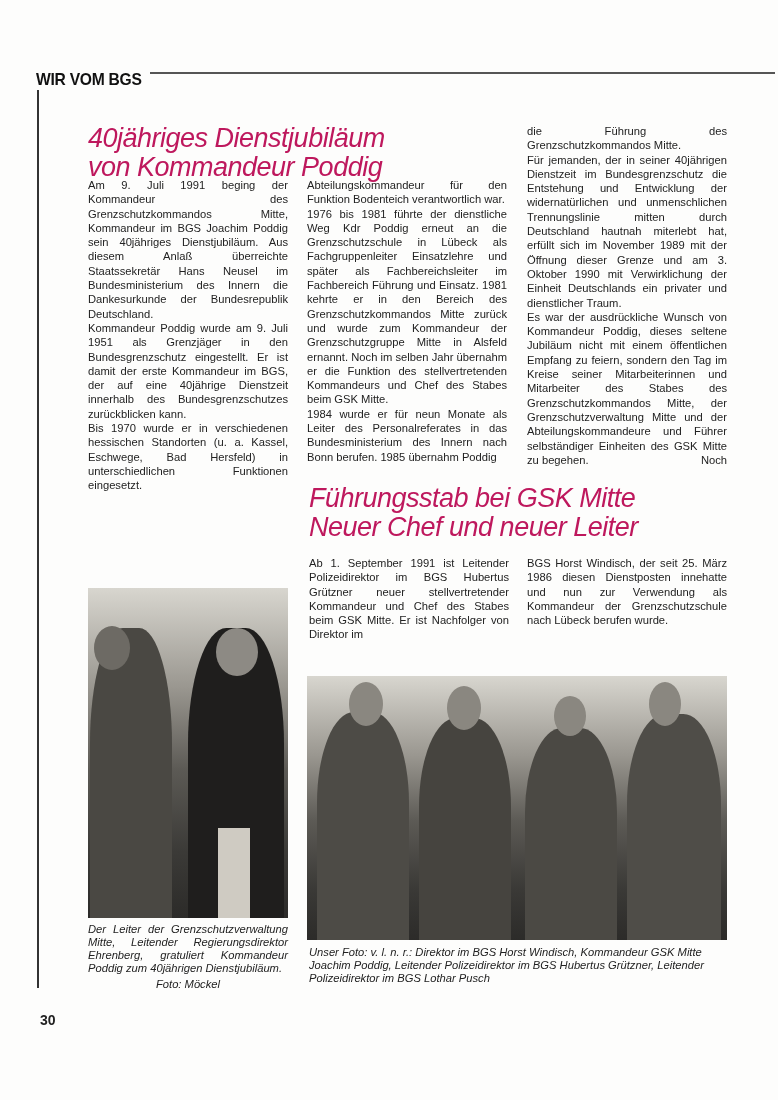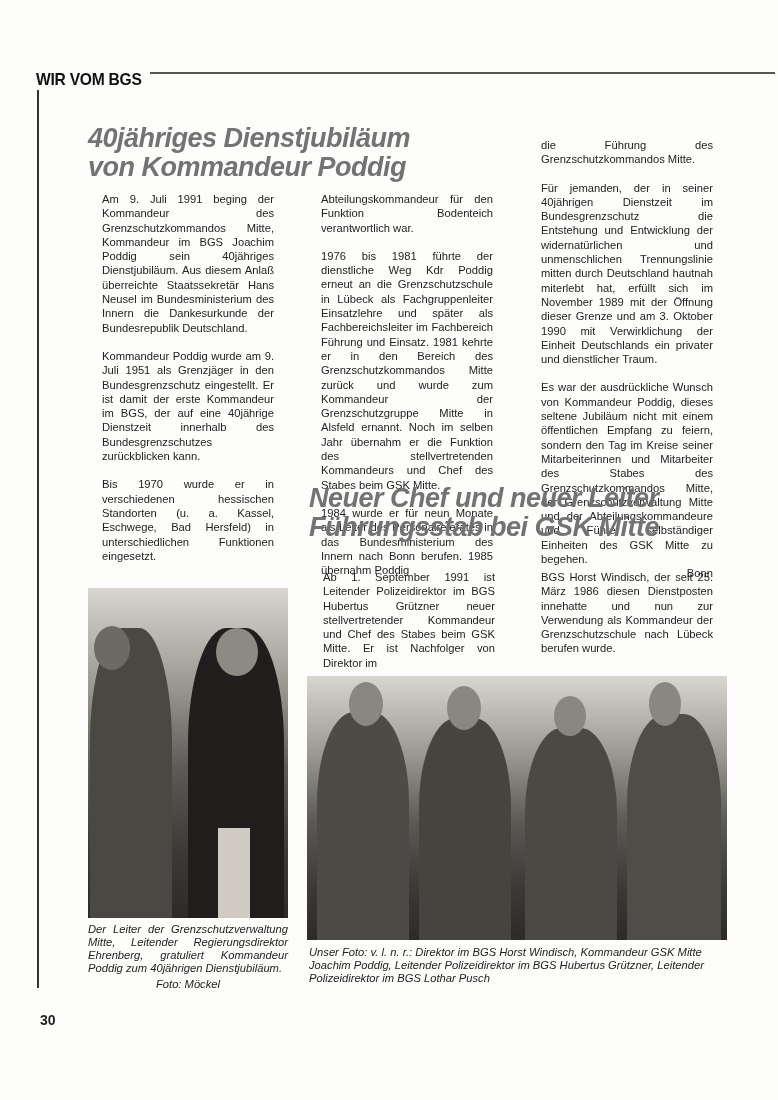--- a/index.html
+++ b/index.html
@@ -3,23 +3,23 @@
 <meta charset="utf-8">
 <style>
   html, body { margin:0; padding:0; }
   body { width:778px; height:1100px; background:#fdfdfc; position:relative; overflow:hidden;
          font-family:"Liberation Sans", sans-serif; color:#1e1e1e; }
   .abs { position:absolute; }
   .section-label { left:36px; top:70px; font-family:"Liberation Sans", sans-serif; font-weight:bold;
          font-size:17px; letter-spacing:-0.3px; transform:scaleX(0.92); transform-origin:left top; color:#111; }
   .hrule { left:150px; top:72px; width:625px; height:2px; background:#555; }
   .vrule { left:37px; top:90px; width:2px; height:898px; background:#333; }
-  .headline { font-weight:700; font-style:italic; font-size:27px; line-height:29px; color:#737373; letter-spacing:-0.5px; }
+  .headline { font-weight:400; font-style:italic; font-size:27px; line-height:29px; color:#be185d; letter-spacing:-0.5px; }
   .col { font-size:11.2px; line-height:14.3px; text-align:justify; color:#222; }
-  .col p { margin:14px; }
+  .col p { margin:0; }
   .caption { font-style:italic; font-size:11.2px; line-height:13px; color:#222; }
   .photo { background:linear-gradient(180deg,#d8d6cf 0%,#9a9790 30%,#5c5a55 55%,#3b3a37 80%,#2c2b29 100%); overflow:hidden; }
   .person { position:absolute; bottom:0; border-radius:40% 40% 0 0; }
   .page-num { left:40px; top:1012px; font-weight:bold; font-size:14px; color:#222; }
 </style>
 </head>
 <body>
 
 <div class="abs section-label">WIR VOM BGS</div>
 <div class="abs hrule"></div>
@@ -39,26 +39,26 @@
 <div class="abs col" style="left:307px; top:178px; width:200px;">
   <p>Abteilungskommandeur für den Funktion Bodenteich verantwortlich war.</p>
   <p>1976 bis 1981 führte der dienstliche Weg Kdr Poddig erneut an die Grenzschutzschule in Lübeck als Fachgruppenleiter Einsatzlehre und später als Fachbereichsleiter im Fachbereich Führung und Einsatz. 1981 kehrte er in den Bereich des Grenzschutzkommandos Mitte zurück und wurde zum Kommandeur der Grenzschutzgruppe Mitte in Alsfeld ernannt. Noch im selben Jahr übernahm er die Funktion des stellvertretenden Kommandeurs und Chef des Stabes beim GSK Mitte.</p>
   <p>1984 wurde er für neun Monate als Leiter des Personalreferates in das Bundesministerium des Innern nach Bonn berufen. 1985 übernahm Poddig</p>
 </div>
 
 <div class="abs col" style="left:527px; top:124px; width:200px;">
   <p>die Führung des Grenzschutzkommandos Mitte.</p>
   <p>Für jemanden, der in seiner 40jährigen Dienstzeit im Bundesgrenzschutz die Entstehung und Entwicklung der widernatürlichen und unmenschlichen Trennungslinie mitten durch Deutschland hautnah miterlebt hat, erfüllt sich im November 1989 mit der Öffnung dieser Grenze und am 3. Oktober 1990 mit Verwirklichung der Einheit Deutschlands ein privater und dienstlicher Traum.</p>
   <p style="text-align-last:left;">Es war der ausdrückliche Wunsch von Kommandeur Poddig, dieses seltene Jubiläum nicht mit einem öffentlichen Empfang zu feiern, sondern den Tag im Kreise seiner Mitarbeiterinnen und Mitarbeiter des Stabes des Grenzschutzkommandos Mitte, der Grenzschutzverwaltung Mitte und der Abteilungskommandeure und Führer selbständiger Einheiten des GSK Mitte zu begehen.</p>
-  <p style="text-align:right; margin-top:-14.3px;">Bonn</p>
+  <p style="text-align:right; margin-top:-14.3px;">Noch</p>
 </div>
 
 <div class="abs headline" style="left:309px; top:484px; width:440px;">
+  <div>Führungsstab bei GSK Mitte</div>
   <div>Neuer Chef und neuer Leiter</div>
-  <div>Führungsstab bei GSK Mitte</div>
 </div>
 
 <div class="abs col" style="left:309px; top:556px; width:200px;">
   <p>Ab 1. September 1991 ist Leitender Polizeidirektor im BGS Hubertus Grützner neuer stellvertretender Kommandeur und Chef des Stabes beim GSK Mitte. Er ist Nachfolger von Direktor im</p>
 </div>
 <div class="abs col" style="left:527px; top:556px; width:200px;">
   <p style="text-align-last:left;">BGS Horst Windisch, der seit 25. März 1986 diesen Dienstposten innehatte und nun zur Verwendung als Kommandeur der Grenzschutzschule nach Lübeck berufen wurde.</p>
 </div>
 
 <div class="abs photo" style="left:88px; top:588px; width:200px; height:330px;">

